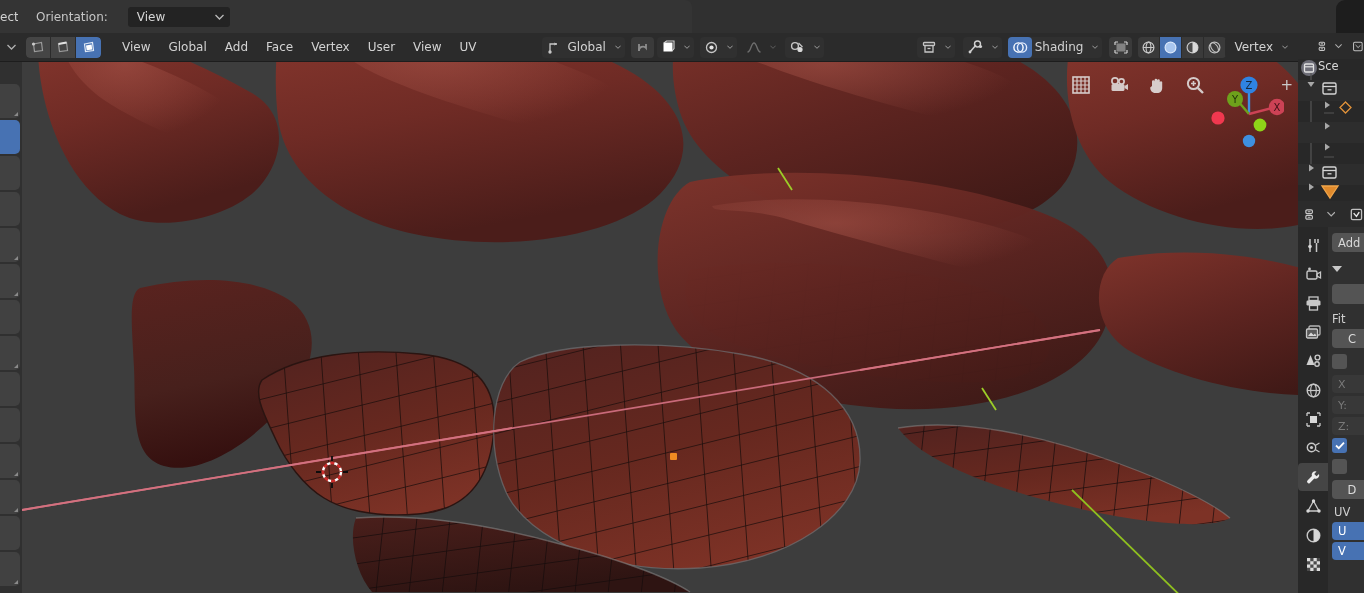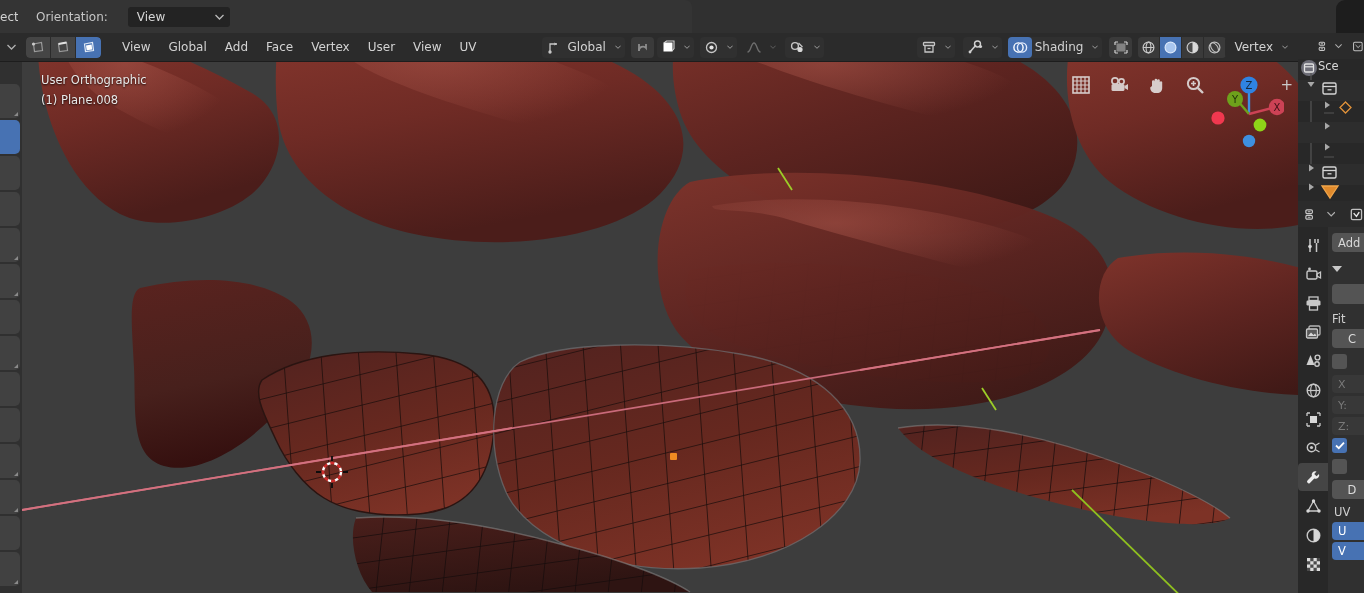--- a/index.html
+++ b/index.html
@@ -581,24 +581,20 @@
 
       <rect x="670" y="391" width="7" height="7" rx="1" fill="#ef8b22"></rect>
 
       <g transform="translate(332,410)">
         <circle r="9" fill="none" stroke="#ffffff" stroke-width="2.4" stroke-dasharray="4 3.4"></circle>
         <circle r="9" fill="none" stroke="#d02b2b" stroke-width="2.4" stroke-dasharray="4 3.4" stroke-dashoffset="4"></circle>
         <path d="M0 -16 L0 -11 M0 16 L0 11 M-16 0 L-11 0 M16 0 L11 0" stroke="#0d0d0d" stroke-width="1.8"></path>
       </g>
     </svg>
 
-    <div class="vp-text">
-      <div>User Orthographic</div>
-      <div>(1) Plane.008</div>
-    </div>
 
     <div class="nav-icons">
       <div class="ni">
         <svg width="22" height="22" viewBox="0 0 22 22">
           <rect x="3" y="3" width="16" height="16" fill="none" stroke="#e6e6e6" stroke-width="1.6"></rect>
           <path d="M7 3 V19 M11 3 V19 M15 3 V19 M3 7 H19 M3 11 H19 M3 15 H19" stroke="#e6e6e6" stroke-width="1.2"></path>
         </svg>
       </div>
       <div class="ni">
         <svg width="22" height="22" viewBox="0 0 22 22">

